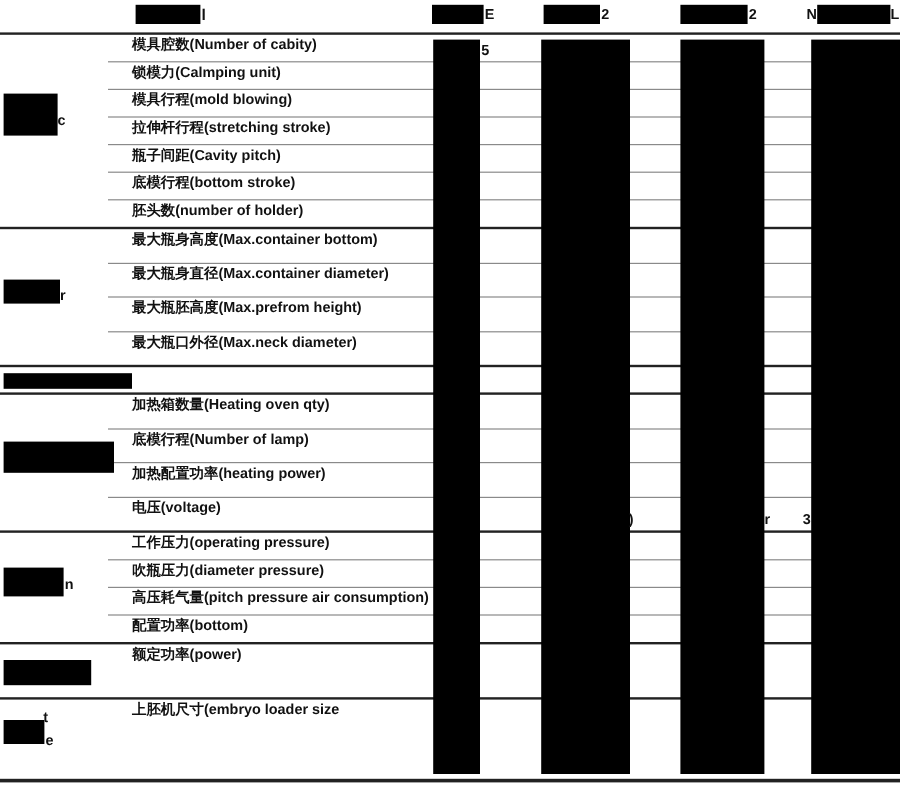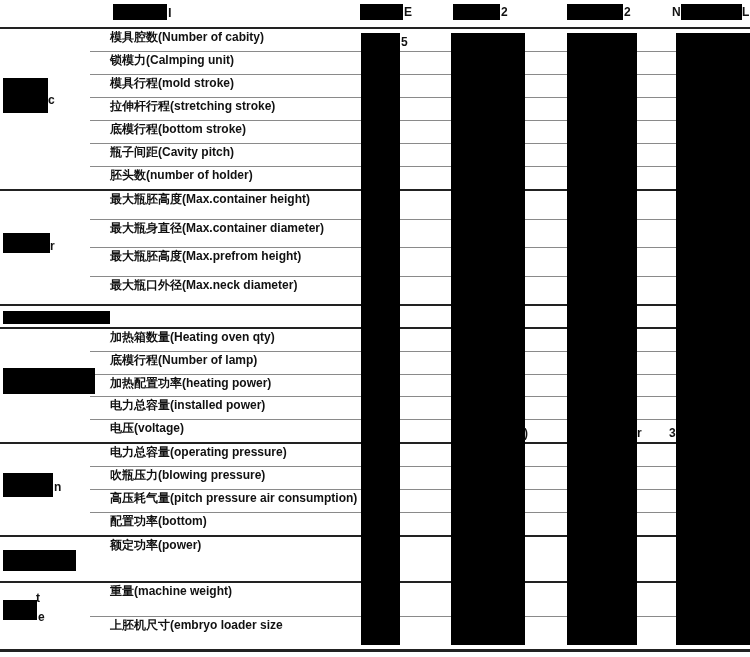--- a/index.html
+++ b/index.html
@@ -50,42 +50,42 @@
     <div class="section" style="height:162px;">
       <div class="cat"></div>
       <div class="rows">
         <div class="row">
             <span class="lbl">模具腔数(Number of cabity)</span>
           </div>
         <div class="row">
             <span class="lbl">锁模力(Calmping unit)</span>
           </div>
         <div class="row">
-            <span class="lbl">模具行程(mold stroke)</span>
+            <span class="lbl">模具行程(mold blowing)</span>
           </div>
         <div class="row">
             <span class="lbl">拉伸杆行程(stretching stroke)</span>
           </div>
         <div class="row">
-            <span class="lbl">底模行程(bottom stroke)</span>
+            <span class="lbl">瓶子间距(Cavity pitch)</span>
           </div>
         <div class="row">
-            <span class="lbl">瓶子间距(Cavity pitch)</span>
+            <span class="lbl">底模行程(bottom stroke)</span>
           </div>
         <div class="row">
             <span class="lbl">胚头数(number of holder)</span>
           </div>
       </div>
     </div>
 
     <div class="section" style="height:115px;">
       <div class="cat"></div>
       <div class="rows">
         <div class="row">
-            <span class="lbl">最大瓶胚高度(Max.container height)</span>
+            <span class="lbl">最大瓶身高度(Max.container bottom)</span>
           </div>
         <div class="row">
             <span class="lbl">最大瓶身直径(Max.container diameter)</span>
           </div>
         <div class="row">
             <span class="lbl">最大瓶胚高度(Max.prefrom height)</span>
           </div>
         <div class="row">
             <span class="lbl">最大瓶口外径(Max.neck diameter)</span>
           </div>
@@ -103,36 +103,33 @@
         <div class="row">
             <span class="lbl">加热箱数量(Heating oven qty)</span>
           </div>
         <div class="row">
             <span class="lbl">底模行程(Number of lamp)</span>
           </div>
         <div class="row">
             <span class="lbl">加热配置功率(heating power)</span>
           </div>
         <div class="row">
-            <span class="lbl">电力总容量(installed power)</span>
-          </div>
-        <div class="row">
             <span class="lbl">电压(voltage)</span>
           </div>
       </div>
     </div>
 
     <div class="section" style="height:93px;">
       <div class="cat"></div>
       <div class="rows">
         <div class="row">
-            <span class="lbl">电力总容量(operating pressure)</span>
+            <span class="lbl">工作压力(operating pressure)</span>
           </div>
         <div class="row">
-            <span class="lbl">吹瓶压力(blowing pressure)</span>
+            <span class="lbl">吹瓶压力(diameter pressure)</span>
           </div>
         <div class="row">
             <span class="lbl">高压耗气量(pitch pressure air consumption)</span>
           </div>
         <div class="row">
             <span class="lbl">配置功率(bottom)</span>
           </div>
       </div>
     </div>
 
@@ -141,23 +138,20 @@
       <div class="rows single">
         <div class="row">
             <span class="lbl">额定功率(power)</span>
           </div>
       </div>
     </div>
 
     <div class="section" style="height:69px;">
       <div class="cat"></div>
       <div class="rows">
-        <div class="row">
-            <span class="lbl">重量(machine weight)</span>
-          </div>
         <div class="row">
             <span class="lbl">上胚机尺寸(embryo loader size</span>
           </div>
       </div>
     </div>
 
   </div>
 
   <div class="bar" style="left:361px;top:33px;width:39px;height:612px;"></div>
   <div class="bar" style="left:451px;top:33px;width:74px;height:612px;"></div>

